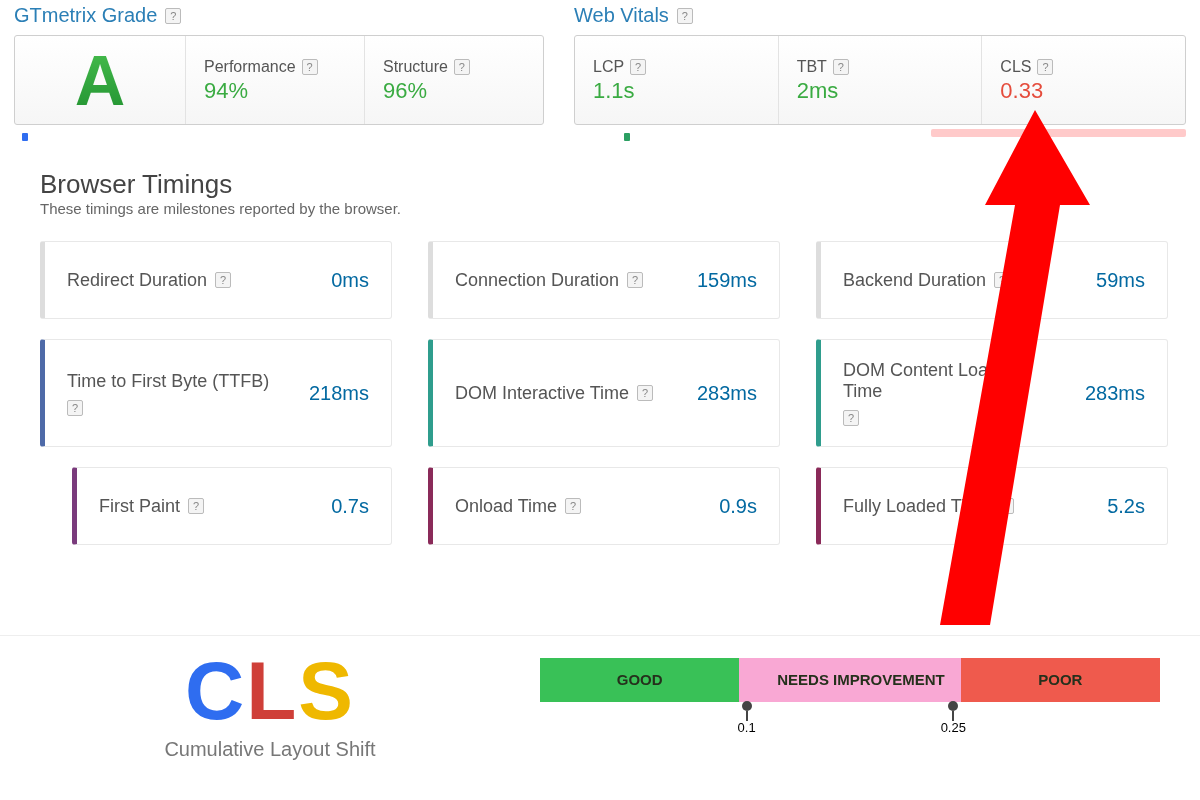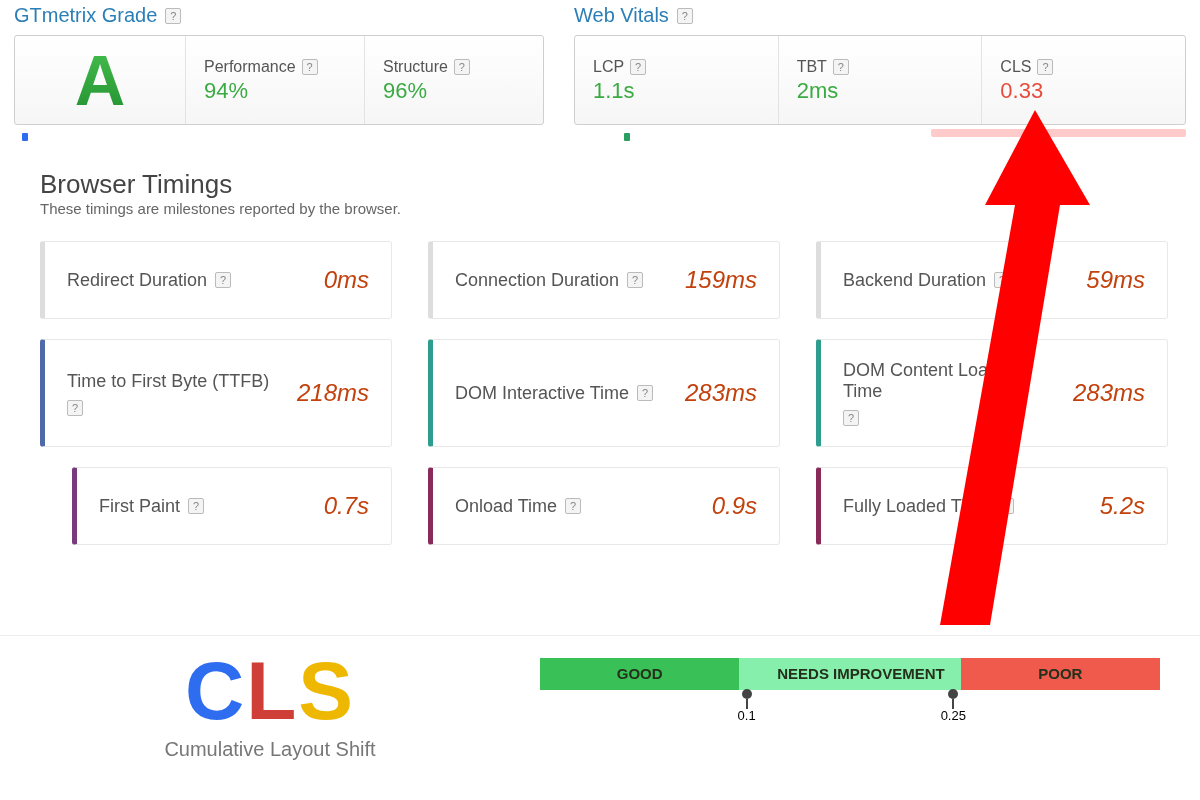--- a/index.html
+++ b/index.html
@@ -88,38 +88,38 @@
   .timing-card {
     border:1px solid #e8e8e8;
     border-radius:3px;
     border-left-width:5px;
     padding: 20px 22px;
     display:flex; align-items:center; justify-content:space-between;
     min-height:78px;
     background:#fff;
   }
   .tc-label { font-size:18px; color:#555; display:flex; align-items:center; gap:8px; flex-wrap:wrap; max-width:70%; }
-  .tc-value { font-size:24px; color:#c2410c;font-style:italic; }
+  .tc-value { font-size:20px; color:#0369a1; }
   .bl-gray  { border-left-color:#ddd; }
   .bl-blue  { border-left-color:#4e6aa8; }
   .bl-teal  { border-left-color:#2f9d8d; }
   .bl-purple{ border-left-color:#7a3b7c;margin-left:32px; }
   .bl-plum  { border-left-color:#8a2a59; }
 
   
   .footer { position:absolute; left:0; right:0; bottom:0; height:165px; background:#fff; display:flex; align-items:flex-start; border-top:1px solid #eee; padding-top:18px;}
   .cls-block { width:45%; text-align:center; }
   .cls-big { font-size:82px; font-weight:700; letter-spacing:2px; line-height:0.9; }
   .cls-big .c1{ color:#2f6df0;} .cls-big .c2{ color:#cf3f38;} .cls-big .c3{ color:#efb800;}
   .cls-sub { font-size:20px; color:#777; margin-top:10px; }
   .scale-block { flex:1; padding:4px 40px 0 0; }
-  .scale-bar { display:flex; height:32px; }
+  .scale-bar { display:flex; height:44px; }
   .seg { flex:1; display:flex; align-items:center; justify-content:center; font-weight:700; font-size:15px; color:#25301c; text-align:center; line-height:1.05; }
   .seg.good{ background:#39c157; }
-  .seg.ni  { background:#86efac;padding-left:22px; }
+  .seg.ni  { background:#f9a8d4;padding-left:22px; }
   .seg.poor{ background:#ef5a4d; }
   .scale-ticks { position:relative; height:40px; }
   .scale-pin { position:absolute; top:-1px; width:1px; }
   .scale-pin::before { content:""; display:block; width:10px; height:10px; background:#444; border-radius:50%; margin-left:-5px; }
   .scale-pin::after { content:""; display:block; width:2px; height:10px; background:#444; margin-left:-1px; }
   .scale-label { position:absolute; top:18px; transform:translateX(-50%); font-size:13px; color:#000000; }
 
   
   .arrow-anno { position:absolute; left:0; top:0; width:100%; height:100%; pointer-events:none; }
 </style>

